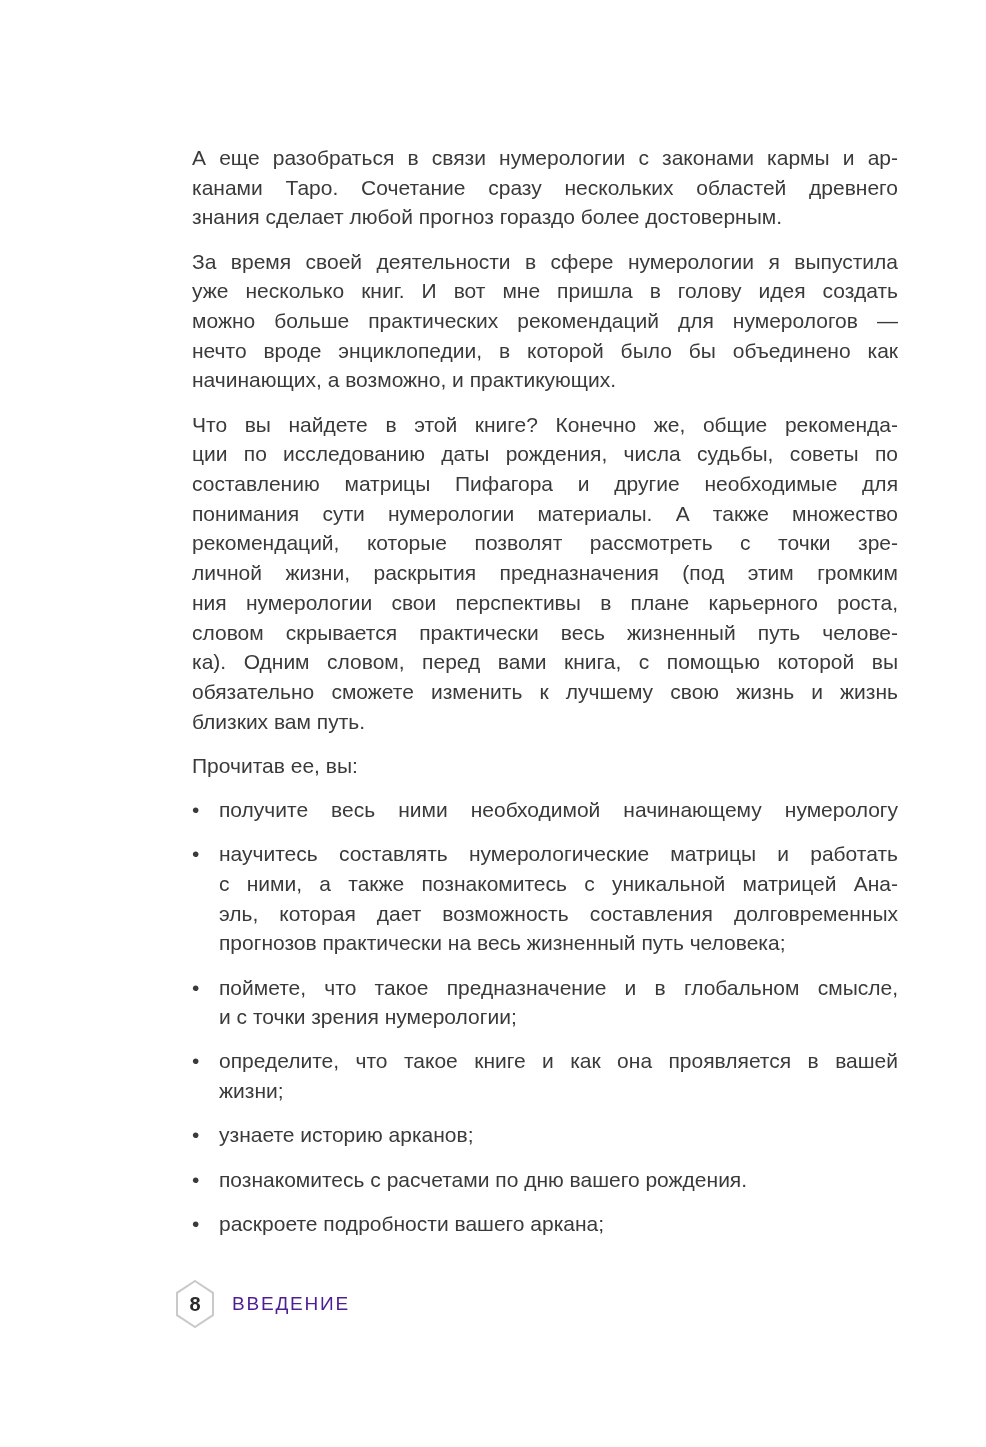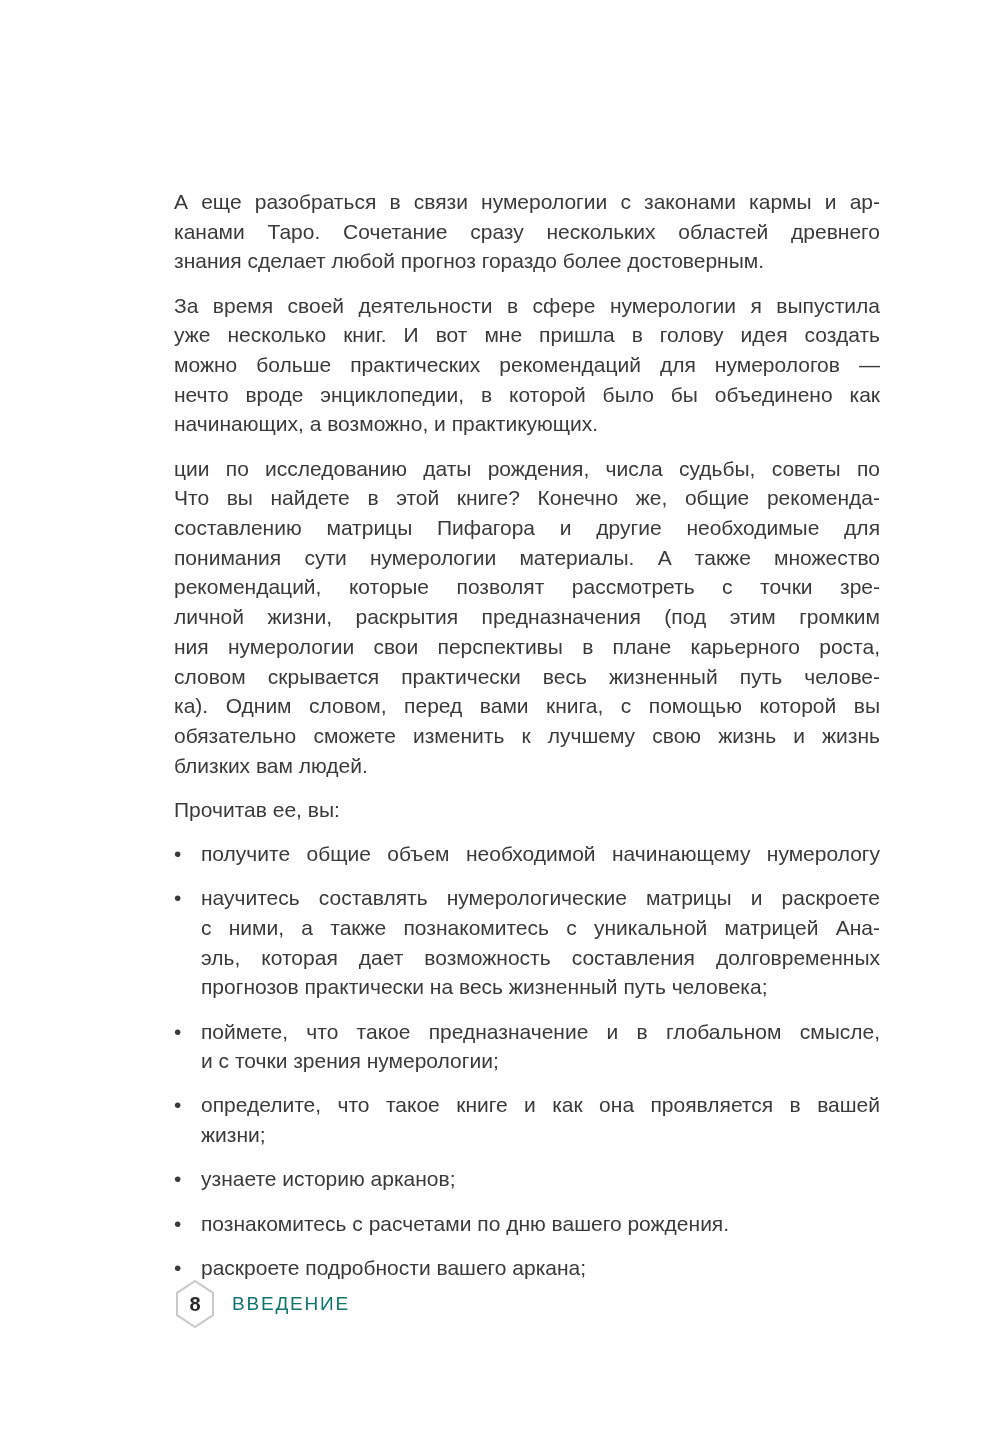--- a/index.html
+++ b/index.html
@@ -11,26 +11,25 @@
     position: relative;
     width: 986px;
     height: 1447px;
     background: #ffffff;
     font-family: "Liberation Sans", sans-serif;
     color: #3a3a3a;
     overflow: hidden;
   }
   .content {
     position: absolute;
-    left: 174px;
+    left: 192px;
     top: 143px;
     width: 706px;
     font-size: 21px;
     line-height: 29.7px;
-    margin-top: 44px;
   }
   .para {
     margin: 0 0 14.5px 0;
   }
   .line {
     text-align: justify;
     text-align-last: justify;
     white-space: normal;
   }
   .line.last {
@@ -73,21 +72,21 @@
     align-items: center;
     justify-content: center;
     font-size: 20px;
     font-weight: bold;
     color: #2a2a2a;
   }
   .section-label {
     margin-left: 18px;
     font-size: 19px;
     letter-spacing: 1.8px;
-    color: #0f766e;
+    color: #4c1d95;
   }
 </style>
 </head>
 <body>
 
 <div class="page">
 
   <main class="content" id="content">
       <div class="para">
         <div class="line">А еще разобраться в связи нумерологии с законами кармы и ар-</div>
@@ -95,45 +94,45 @@
         <div class="line last">знания сделает любой прогноз гораздо более достоверным.</div>
       </div>
       <div class="para">
         <div class="line">За время своей деятельности в сфере нумерологии я выпустила</div>
         <div class="line">уже несколько книг. И вот мне пришла в голову идея создать</div>
         <div class="line">можно больше практических рекомендаций для нумерологов —</div>
         <div class="line">нечто вроде энциклопедии, в которой было бы объединено как</div>
         <div class="line last">начинающих, а возможно, и практикующих.</div>
       </div>
       <div class="para">
+        <div class="line">Что вы найдете в этой книге? Конечно же, общие рекоменда-</div>
         <div class="line">ции по исследованию даты рождения, числа судьбы, советы по</div>
-        <div class="line">Что вы найдете в этой книге? Конечно же, общие рекоменда-</div>
         <div class="line">составлению матрицы Пифагора и другие необходимые для</div>
         <div class="line">понимания сути нумерологии материалы. А также множество</div>
         <div class="line">рекомендаций, которые позволят рассмотреть с точки зре-</div>
         <div class="line">личной жизни, раскрытия предназначения (под этим громким</div>
         <div class="line">ния нумерологии свои перспективы в плане карьерного роста,</div>
         <div class="line">словом скрывается практически весь жизненный путь челове-</div>
         <div class="line">ка). Одним словом, перед вами книга, с помощью которой вы</div>
         <div class="line">обязательно сможете изменить к лучшему свою жизнь и жизнь</div>
-        <div class="line last">близких вам людей.</div>
+        <div class="line last">близких вам путь.</div>
       </div>
       <div class="para">
         <div class="line last">Прочитав ее, вы:</div>
       </div>
       <div class="bullet-item">
         <span class="marker">•</span>
         <div class="b-text">
-          <div class="line">получите общие объем необходимой начинающему нумерологу</div>
+          <div class="line">получите весь ними необходимой начинающему нумерологу</div>
         </div>
       </div>
       <div class="bullet-item">
         <span class="marker">•</span>
         <div class="b-text">
-          <div class="line">научитесь составлять нумерологические матрицы и раскроете</div>
+          <div class="line">научитесь составлять нумерологические матрицы и работать</div>
           <div class="line">с ними, а также познакомитесь с уникальной матрицей Ана-</div>
           <div class="line">эль, которая дает возможность составления долговременных</div>
           <div class="line last">прогнозов практически на весь жизненный путь человека;</div>
         </div>
       </div>
       <div class="bullet-item">
         <span class="marker">•</span>
         <div class="b-text">
           <div class="line">поймете, что такое предназначение и в глобальном смысле,</div>
           <div class="line last">и с точки зрения нумерологии;</div>

